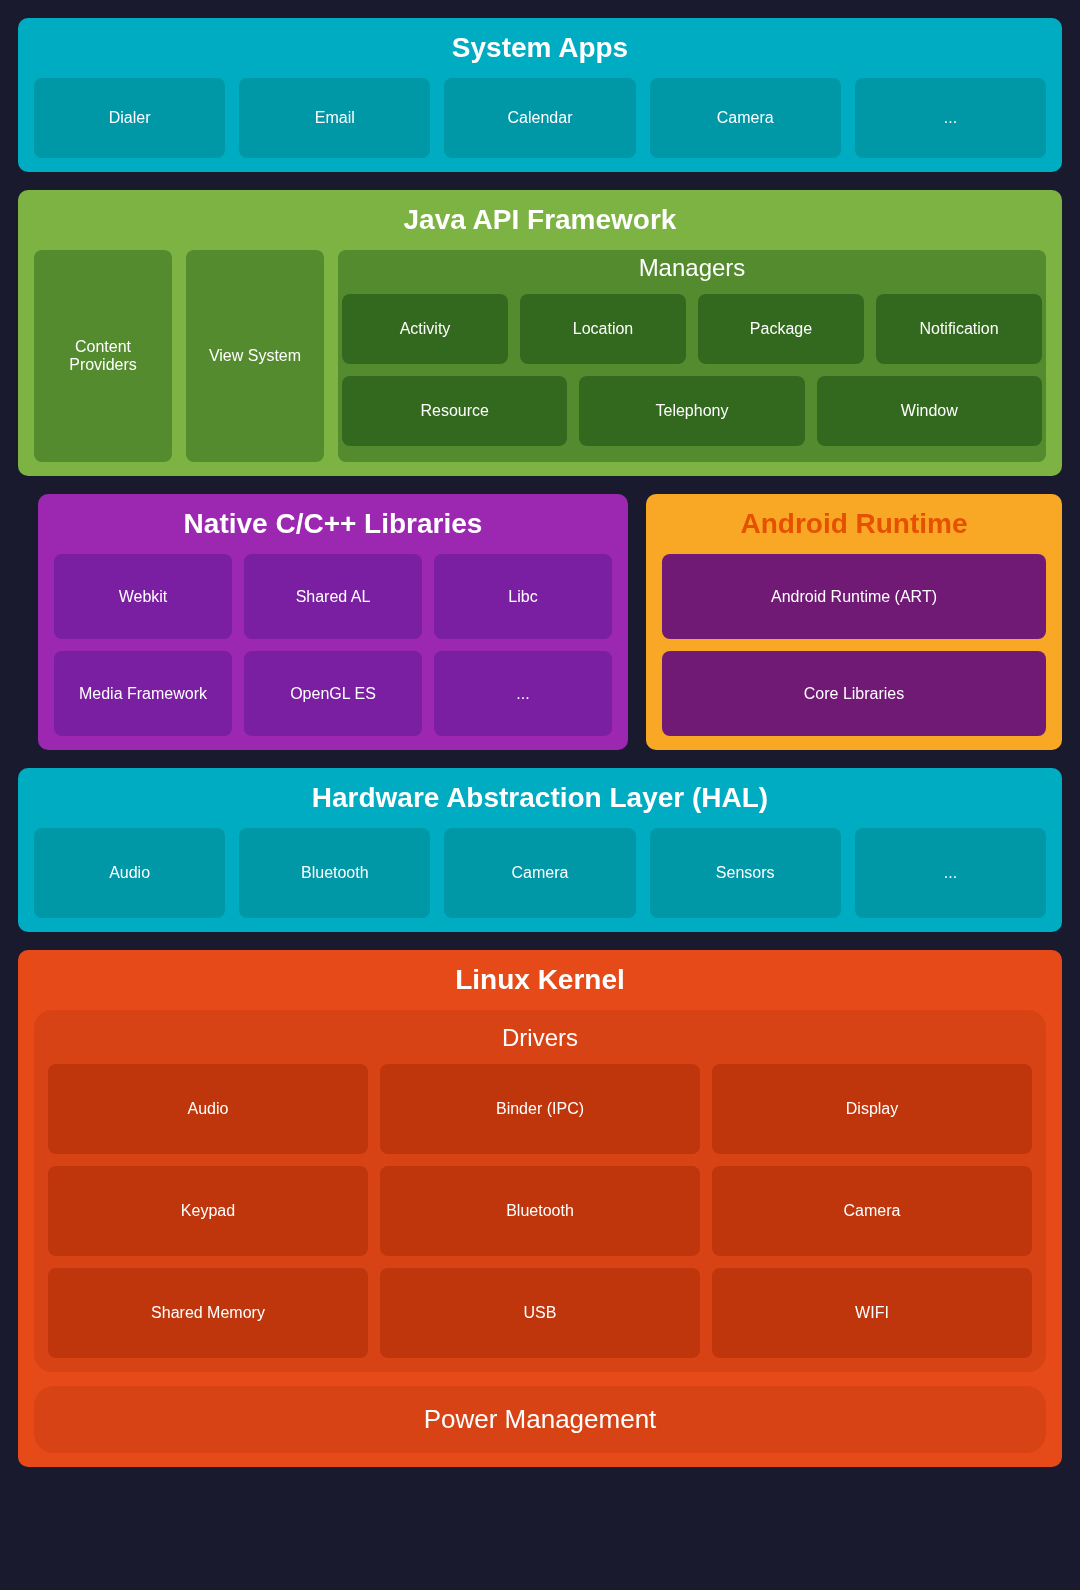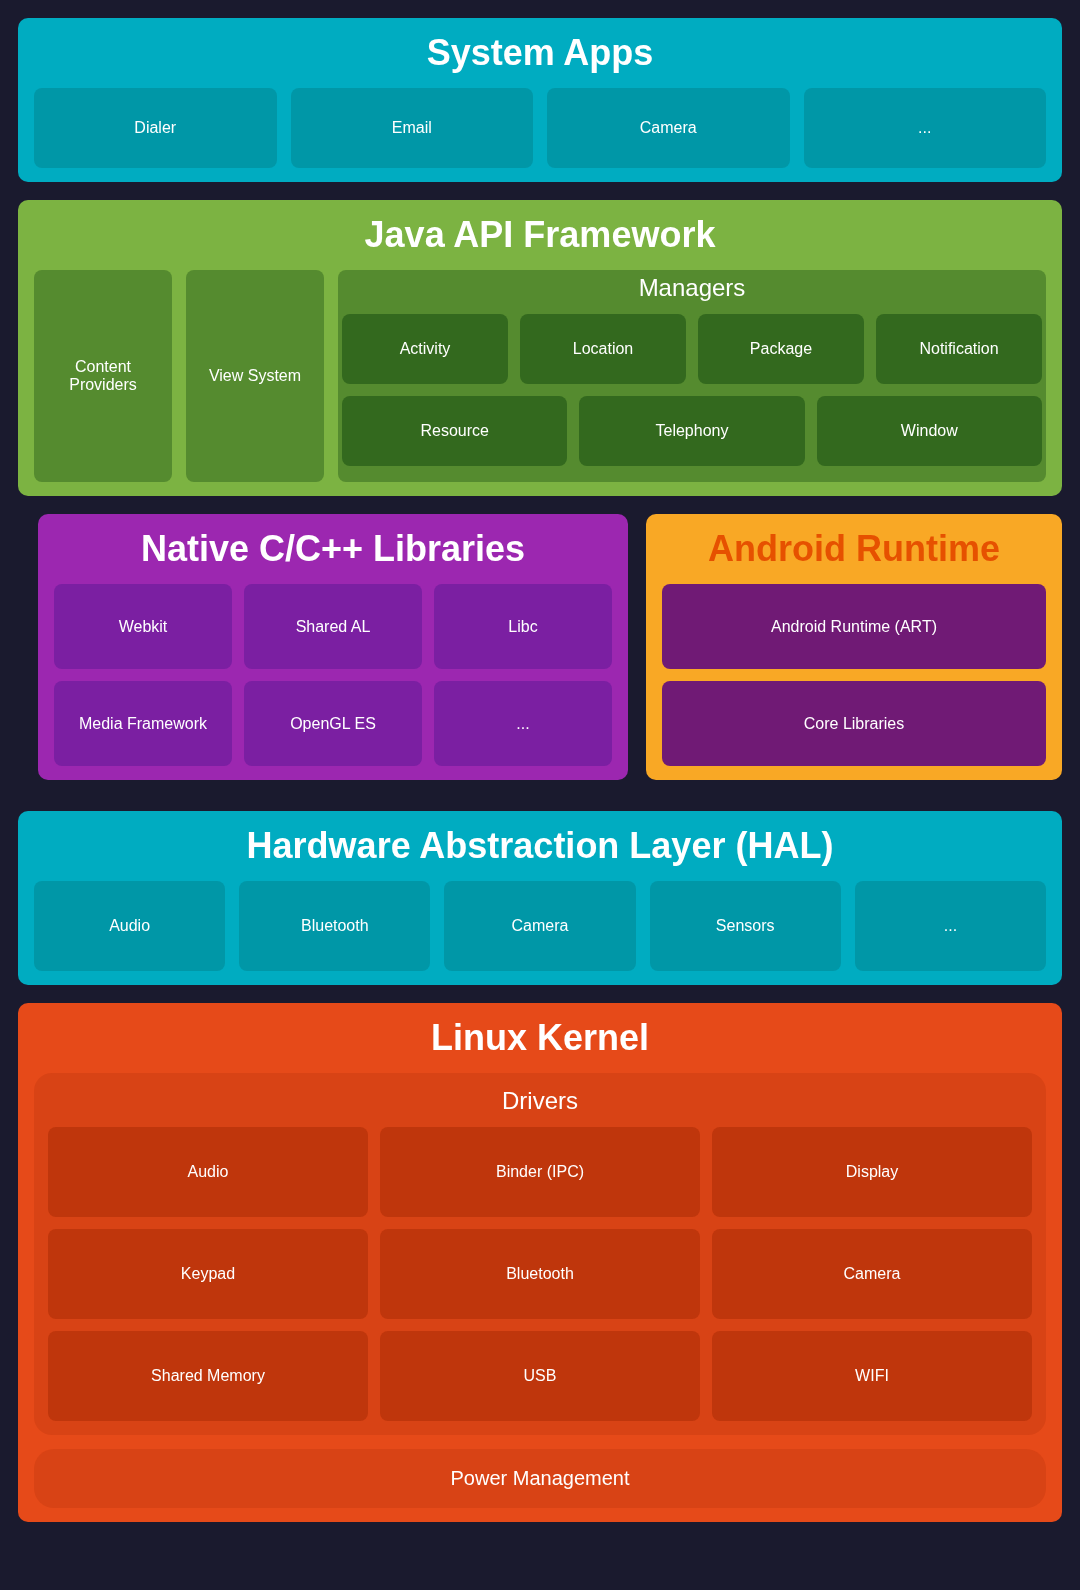--- a/index.html
+++ b/index.html
@@ -11,21 +11,21 @@
     }
 
     .section {
       border-radius: 10px;
       padding: 14px 16px;
       margin-bottom: 18px;
     }
 
     .section-title {
       text-align: center;
-      font-size: 36px;
+      font-size: 28px;
       font-weight: 600;
       color: white;
       margin-bottom: 14px;
     }
 
     .cell {
       border-radius: 8px;
       display: flex;
       align-items: center;
       justify-content: center;
@@ -89,21 +89,21 @@
     .managers-row .cell {
       flex: 1;
       background: #33691e;
       min-height: 70px;
     }
 
     
     .native-runtime-row {
       display: flex;
       gap: 18px;
-      margin-bottom: 31px;
+      margin-bottom: 18px;
       padding-left: 20px;
     }
     .native {
       background: #9c27b0;
       flex: 0 0 590px;
       border-radius: 10px;
       padding: 14px 16px;
     }
     .native .section-title { color: white; }
     .native-grid {
@@ -183,32 +183,33 @@
       flex: 1;
       background: #bf360c;
       min-height: 90px;
     }
     .power-mgmt {
       background: #d84315;
       border-radius: 20px;
       padding: 18px;
       text-align: center;
       color: white;
-      font-size: 20px;
+      font-size: 26px;
       font-weight: 500;
     }
   </style>
 </head>
 <body>
 
 <div class="section sys-apps">
   <div class="section-title">System Apps</div>
   <div class="sys-apps-row">
     <div class="cell">Dialer</div>
     <div class="cell">Email</div>
+    <div class="cell">Calendar</div>
     <div class="cell">Camera</div>
     <div class="cell">...</div>
   </div>
 </div>
 
 <div class="section java-api">
   <div class="section-title">Java API Framework</div>
   <div class="java-api-inner">
     <div class="java-left">
       <div class="cell">Content Providers</div>

